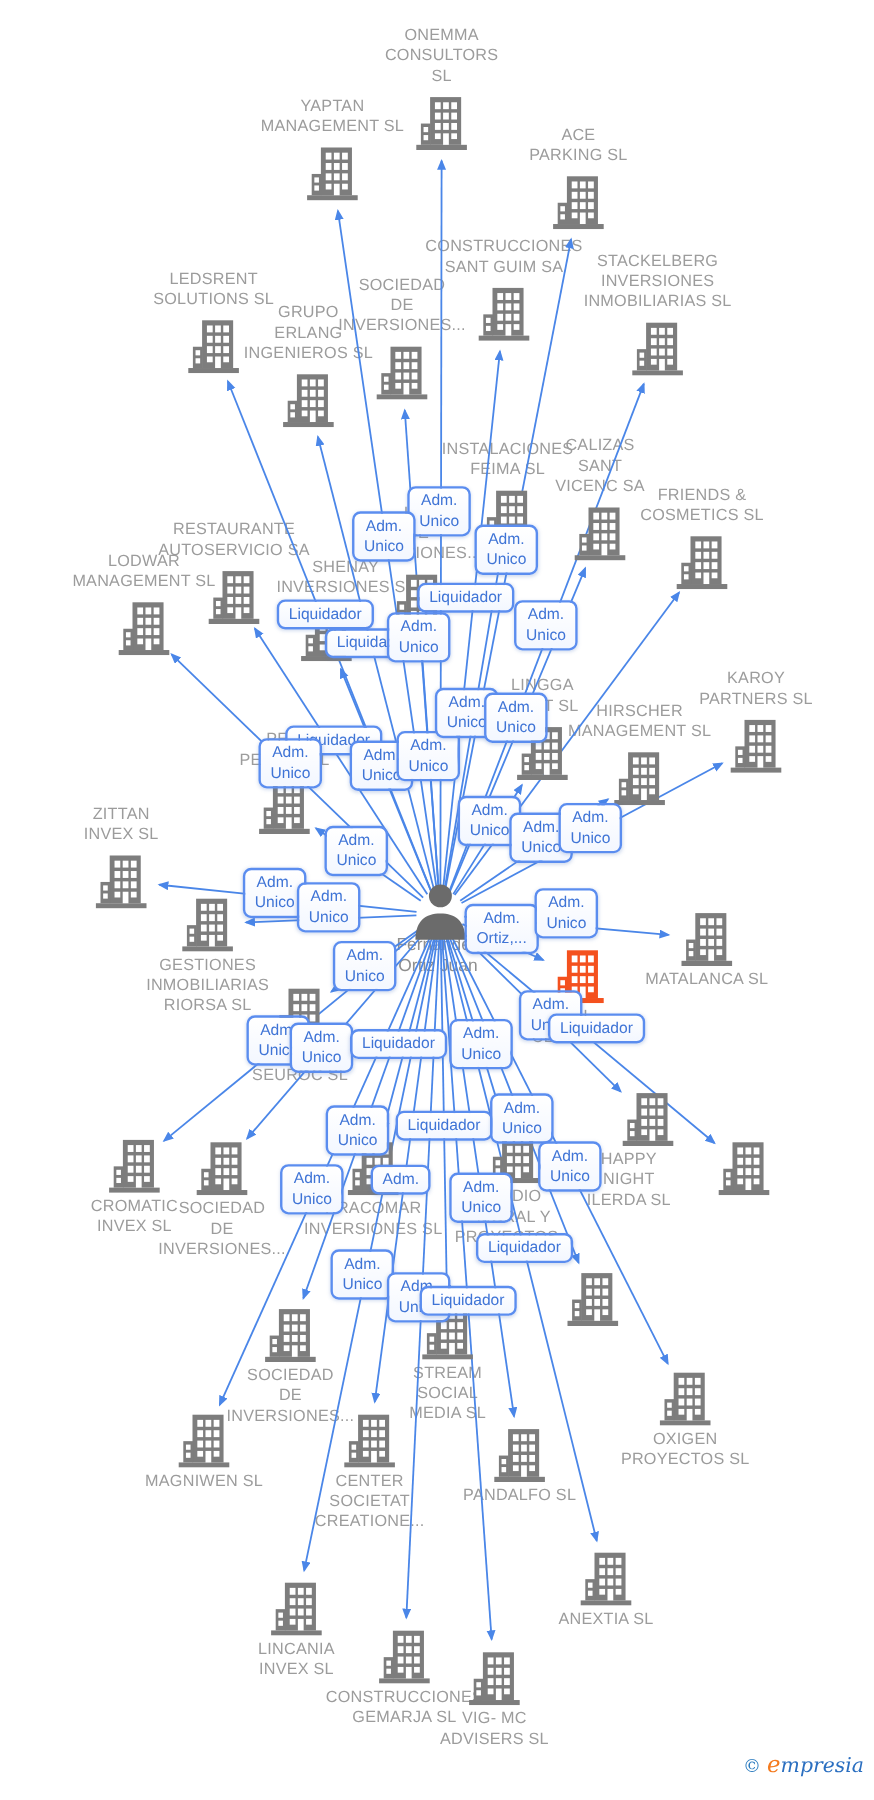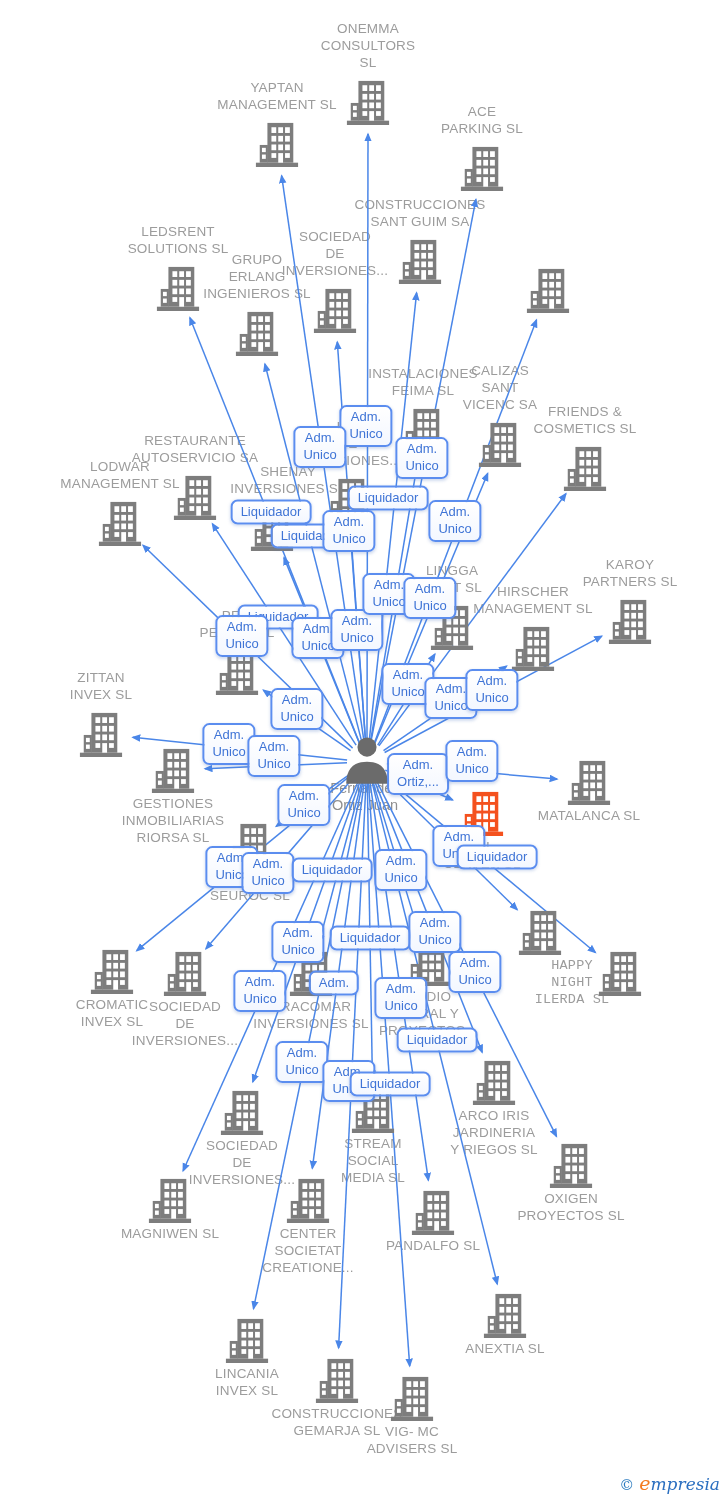--- a/index.html
+++ b/index.html
@@ -26,21 +26,21 @@
   }
   .badge{
     position:absolute;z-index:4;transform:translate(-50%,-50%);
     background:linear-gradient(#ffffff,#f3f7ff);
     border:2px solid #5b8def;border-radius:7px;
     color:#3f74d6;font-size:13px;line-height:1.3;padding:2px 8px;
     text-align:center;white-space:nowrap;
     box-shadow:0 1px 3px rgba(80,120,190,.25);
   }
   .watermark{
-    position:absolute;right:8px;bottom:6px;z-index:5;
+    position:absolute;right:8px;bottom:18px;z-index:5;
     font-family:"DejaVu Serif", serif;font-style:italic;font-size:17px;margin-left:40px;
   }
   .wm-c{color:#2b7bbf;font-style:normal;font-size:15px;margin-right:5px;}
   .wm-e{color:#f47b20;font-size:19px;}
   .wm-rest{color:#2b6fc0;}
 </style>
 </head>
 <body>
 
 <div id="stage">
@@ -221,20 +221,25 @@
           <rect x="18.2" y="24.5" width="5" height="6"></rect>
           <rect x="25.3" y="24.5" width="5" height="6"></rect>
           <rect x="32.4" y="24.5" width="5" height="6"></rect>
           <rect x="18.2" y="33.5" width="5" height="5"></rect>
           <rect x="32.4" y="33.5" width="5" height="5"></rect>
           <rect x="25.3" y="33.5" width="5" height="10"></rect>
           <rect x="8.3" y="28" width="4" height="4.5"></rect>
           <rect x="8.3" y="35" width="4" height="4.5"></rect>
         </g>
       </svg></div>
+    <div class="company-label" style="left: 548px; top: 260px; transform: translate(-50%, -100%);">
+      <div>STACKELBERG</div>
+      <div>INVERSIONES</div>
+      <div>INMOBILIARIAS SL</div>
+    </div>
     <div class="building" style="left: 178px; top: 288px;"><svg viewBox="0 0 48 48" width="46" height="46">
         <g fill="currentColor">
           <rect x="2" y="43.5" width="44" height="4.5"></rect>
           <rect x="14" y="2" width="27" height="41.5"></rect>
           <rect x="6" y="25" width="8.5" height="18.5"></rect>
         </g>
         <g fill="#ffffff">
           <rect x="18.2" y="6.5" width="5" height="6"></rect>
           <rect x="25.3" y="6.5" width="5" height="6"></rect>
           <rect x="32.4" y="6.5" width="5" height="6"></rect>
@@ -871,21 +876,21 @@
           <rect x="18.2" y="24.5" width="5" height="6"></rect>
           <rect x="25.3" y="24.5" width="5" height="6"></rect>
           <rect x="32.4" y="24.5" width="5" height="6"></rect>
           <rect x="18.2" y="33.5" width="5" height="5"></rect>
           <rect x="32.4" y="33.5" width="5" height="5"></rect>
           <rect x="25.3" y="33.5" width="5" height="10"></rect>
           <rect x="8.3" y="28" width="4" height="4.5"></rect>
           <rect x="8.3" y="35" width="4" height="4.5"></rect>
         </g>
       </svg></div>
-    <div class="company-label" style="left: 572px; top: 958px; transform: translate(-50%, 0px); font-family: Liberation Mono, monospace;">
+    <div class="company-label" style="left: 524px; top: 958px; transform: translate(-50%, 0px);">
       <div>HAPPY</div>
       <div>NIGHT</div>
       <div>ILERDA SL</div>
     </div>
     <div class="building" style="left: 620px; top: 973px;"><svg viewBox="0 0 48 48" width="46" height="46">
         <g fill="currentColor">
           <rect x="2" y="43.5" width="44" height="4.5"></rect>
           <rect x="14" y="2" width="27" height="41.5"></rect>
           <rect x="6" y="25" width="8.5" height="18.5"></rect>
         </g>
@@ -922,25 +927,20 @@
           <rect x="18.2" y="24.5" width="5" height="6"></rect>
           <rect x="25.3" y="24.5" width="5" height="6"></rect>
           <rect x="32.4" y="24.5" width="5" height="6"></rect>
           <rect x="18.2" y="33.5" width="5" height="5"></rect>
           <rect x="32.4" y="33.5" width="5" height="5"></rect>
           <rect x="25.3" y="33.5" width="5" height="10"></rect>
           <rect x="8.3" y="28" width="4" height="4.5"></rect>
           <rect x="8.3" y="35" width="4" height="4.5"></rect>
         </g>
       </svg></div>
-    <div class="company-label" style="left: 494px; top: 1108px; transform: translate(-50%, 0px);">
-      <div>ARCO IRIS</div>
-      <div>JARDINERIA</div>
-      <div>Y RIEGOS SL</div>
-    </div>
     <div class="building" style="left: 571px; top: 1165px;"><svg viewBox="0 0 48 48" width="46" height="46">
         <g fill="currentColor">
           <rect x="2" y="43.5" width="44" height="4.5"></rect>
           <rect x="14" y="2" width="27" height="41.5"></rect>
           <rect x="6" y="25" width="8.5" height="18.5"></rect>
         </g>
         <g fill="#ffffff">
           <rect x="18.2" y="6.5" width="5" height="6"></rect>
           <rect x="25.3" y="6.5" width="5" height="6"></rect>
           <rect x="32.4" y="6.5" width="5" height="6"></rect>

